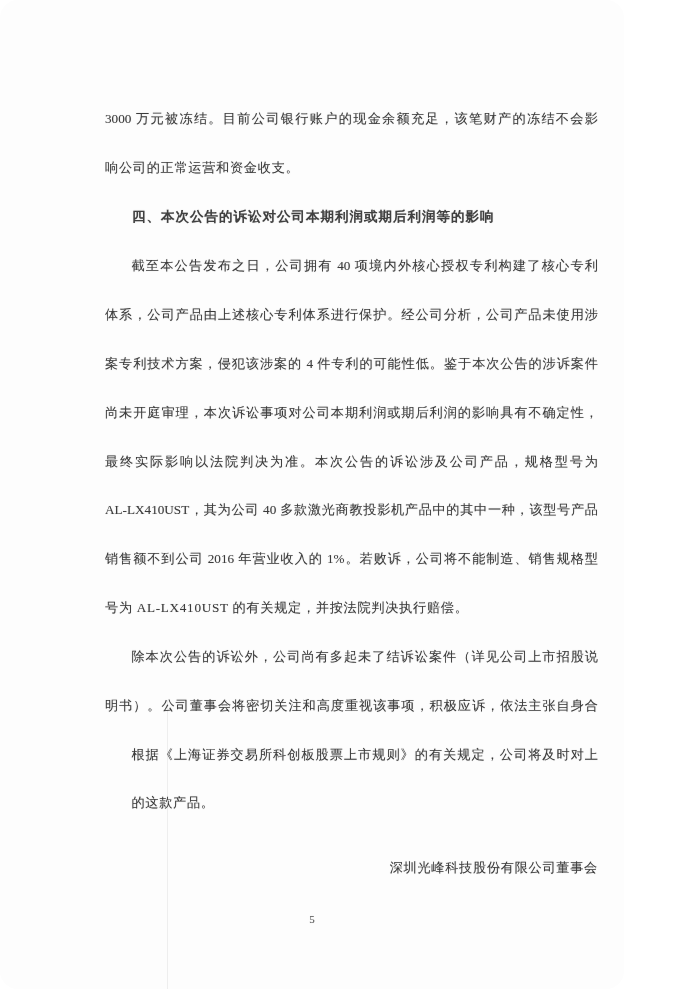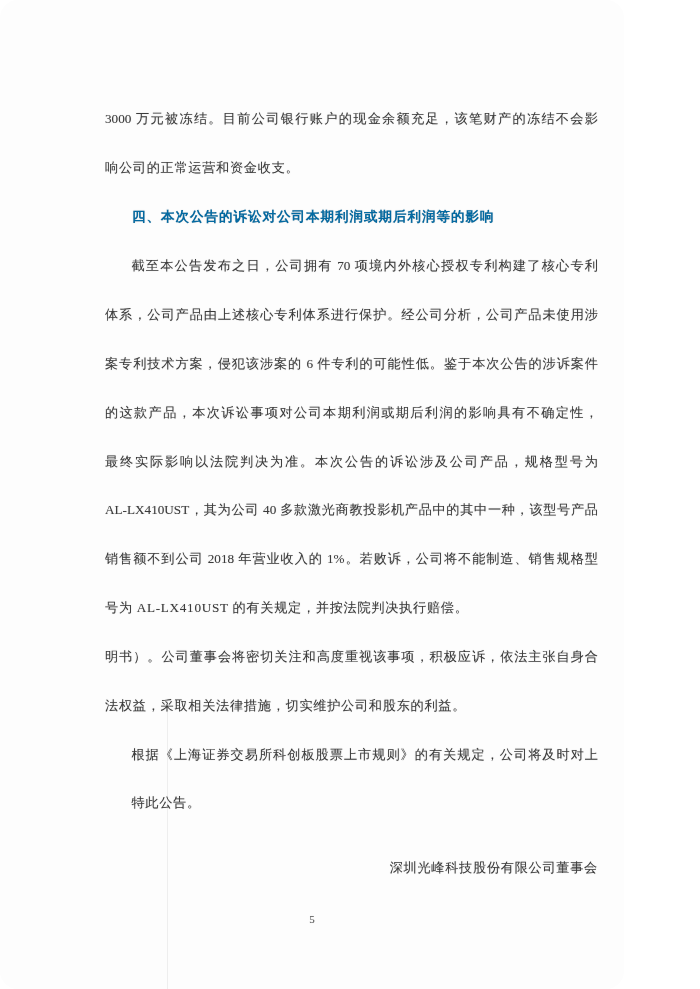--- a/index.html
+++ b/index.html
@@ -47,21 +47,21 @@
     text-align-last: left;
     letter-spacing: 0.7px;
   }
   .line.indent {
     text-indent: 2em;
   }
   .line.heading {
     font-weight: bold;
     font-size: 13.5px;
     letter-spacing: 1px;
-    color: #0369a1;
+    color: #404040;
     text-align: left;
     text-align-last: left;
   }
   .signature {
     margin-top: 29px;
     text-align: right;
   }
   .signature .line {
     text-align-last: right;
     letter-spacing: 0.7px;
@@ -81,32 +81,32 @@
 <body>
 
 <div class="page">
 
   <div class="scan-seam"></div>
 
   <div class="body-text">
     <p class="line">3000 万元被冻结。目前公司银行账户的现金余额充足，该笔财产的冻结不会影</p>
     <p class="line end">响公司的正常运营和资金收支。</p>
     <p class="line heading indent">四、本次公告的诉讼对公司本期利润或期后利润等的影响</p>
-    <p class="line indent">截至本公告发布之日，公司拥有 70 项境内外核心授权专利构建了核心专利</p>
+    <p class="line indent">截至本公告发布之日，公司拥有 40 项境内外核心授权专利构建了核心专利</p>
     <p class="line">体系，公司产品由上述核心专利体系进行保护。经公司分析，公司产品未使用涉</p>
-    <p class="line">案专利技术方案，侵犯该涉案的 6 件专利的可能性低。鉴于本次公告的涉诉案件</p>
-    <p class="line">的这款产品，本次诉讼事项对公司本期利润或期后利润的影响具有不确定性，</p>
+    <p class="line">案专利技术方案，侵犯该涉案的 4 件专利的可能性低。鉴于本次公告的涉诉案件</p>
+    <p class="line">尚未开庭审理，本次诉讼事项对公司本期利润或期后利润的影响具有不确定性，</p>
     <p class="line">最终实际影响以法院判决为准。本次公告的诉讼涉及公司产品，规格型号为</p>
     <p class="line">AL-LX410UST，其为公司 40 多款激光商教投影机产品中的其中一种，该型号产品</p>
-    <p class="line">销售额不到公司 2018 年营业收入的 1%。若败诉，公司将不能制造、销售规格型</p>
+    <p class="line">销售额不到公司 2016 年营业收入的 1%。若败诉，公司将不能制造、销售规格型</p>
     <p class="line end">号为 AL-LX410UST 的有关规定，并按法院判决执行赔偿。</p>
+    <p class="line indent">除本次公告的诉讼外，公司尚有多起未了结诉讼案件（详见公司上市招股说</p>
     <p class="line">明书）。公司董事会将密切关注和高度重视该事项，积极应诉，依法主张自身合</p>
-    <p class="line end">法权益，采取相关法律措施，切实维护公司和股东的利益。</p>
     <p class="line indent">根据《上海证券交易所科创板股票上市规则》的有关规定，公司将及时对上</p>
-    <p class="line end indent">特此公告。</p>
+    <p class="line end indent">的这款产品。</p>
 
     <div class="signature">
       <p class="line">深圳光峰科技股份有限公司董事会</p>
 
     </div>
   </div>
 
   <div class="page-number">5</div>
 
 </div>

